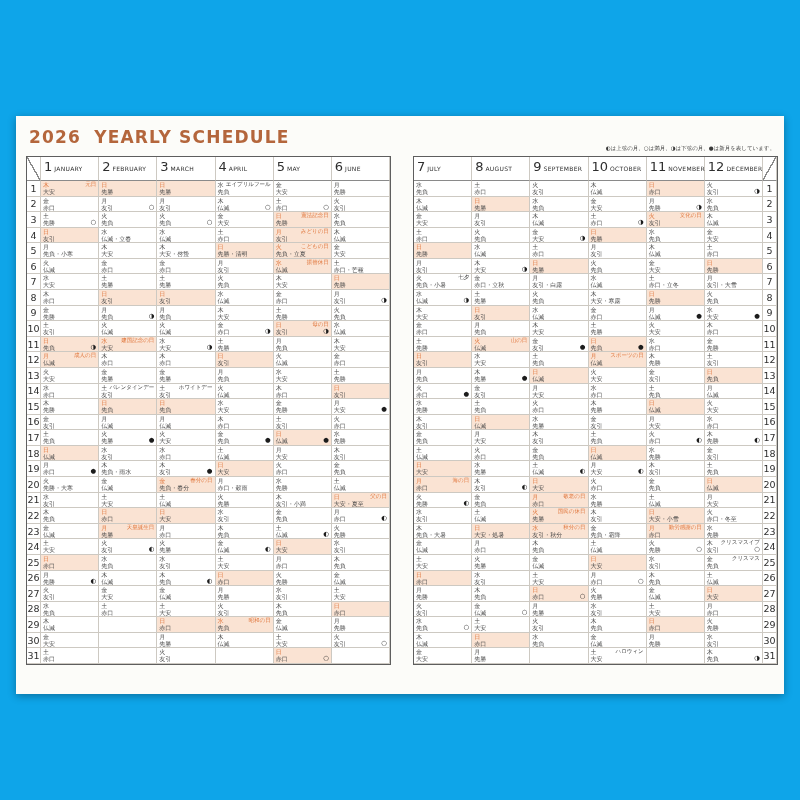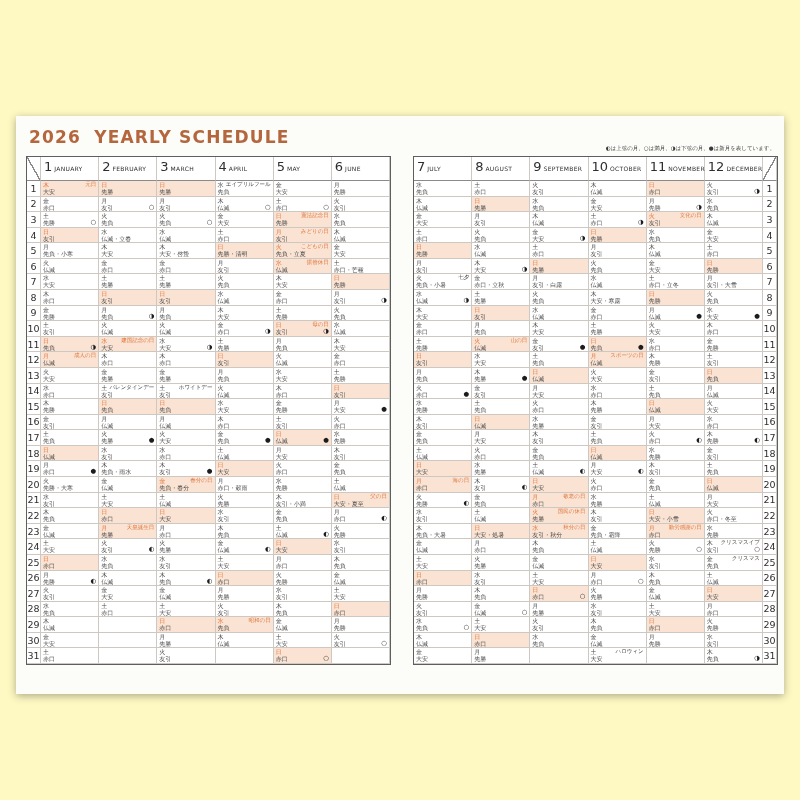--- a/index.html
+++ b/index.html
@@ -1,17 +1,17 @@
 <!DOCTYPE html>
 <html style="--accent-title: #b4663c; --holiday-text: #e0763c; --pink-row: #fae3d3; --page-bg: #fcfcf9; --photo-bg: #c9c8c5; --grid-line: #cdc9c2;"><head>
 <meta charset="utf-8">
 <style>
   html,body{margin:0;padding:0;width:800px;height:800px;overflow:hidden;
     font-family:"DejaVu Sans","Liberation Sans",sans-serif;}
-  .bg{position:absolute;inset:0;background:#fef9c3;}
+  .bg{position:absolute;inset:0;background:#0ea5e9;}
   .page{position:absolute;left:16px;top:116px;width:768px;height:578px;
     background:#fcfcf9;box-shadow:0 2px 8px rgba(0,0,0,.32);}
   .title{position:absolute;left:13px;top:11px;color:var(--accent-title,#b4663c);
     font-size:17px;font-weight:bold;letter-spacing:1.2px;white-space:nowrap;}
   .t-year{margin-right:13px;}
   .legend{position:absolute;right:9px;top:29px;font-size:5.5px;color:#3a3a3a;
     letter-spacing:0;white-space:nowrap;}
   .cal{position:absolute;top:40px;width:365px;height:509px;display:grid;
     grid-template-rows:24px repeat(31,1fr);border:1px solid #5e5e5e;
     background:#fff;box-sizing:border-box;}

